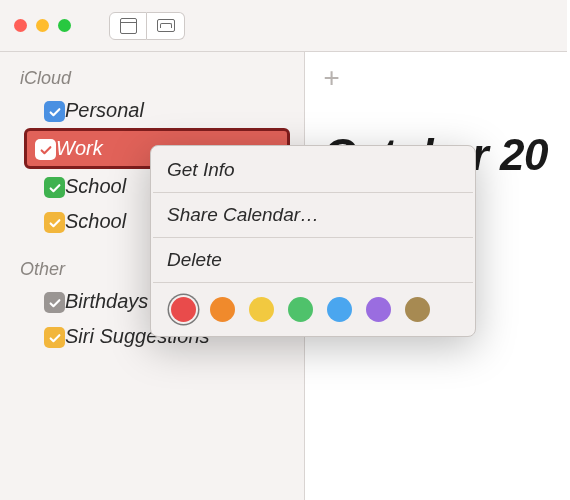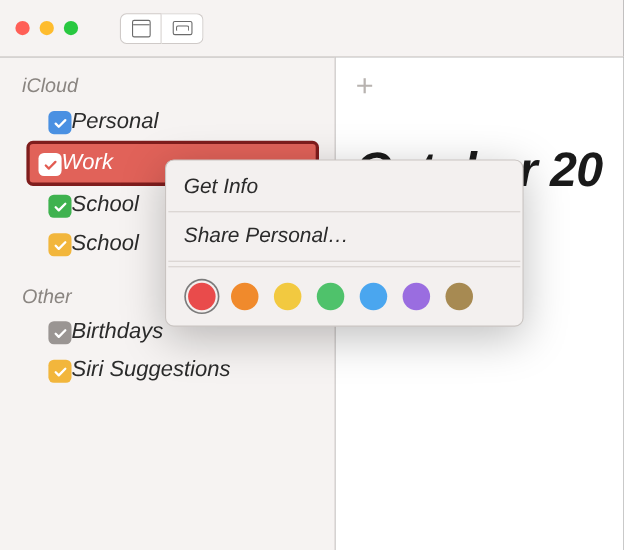--- a/index.html
+++ b/index.html
@@ -117,23 +117,26 @@
       <div class="month">October 20</div>
     </div>
   </div>
 
   <div class="ctx">
     <div class="ctx-item">
         <span>Get Info</span>
       </div>
     <div class="ctx-sep"></div>
     <div class="ctx-item">
-        <span>Share Personal…</span>
+        <span>Share Calendar…</span>
       </div>
     <div class="ctx-sep"></div>
+    <div class="ctx-item">
+        <span>Delete</span>
+      </div>
     <div class="ctx-sep"></div>
     <div class="swatches" id="swatches">
         <div class="sw sel" style="background: rgb(233, 75, 75);"></div>
         <div class="sw" style="background: rgb(240, 138, 44);"></div>
         <div class="sw" style="background: rgb(242, 201, 64);"></div>
         <div class="sw" style="background: rgb(79, 194, 107);"></div>
         <div class="sw" style="background: rgb(74, 166, 239);"></div>
         <div class="sw" style="background: rgb(154, 109, 224);"></div>
         <div class="sw" style="background: rgb(167, 138, 82);"></div>
       </div>

